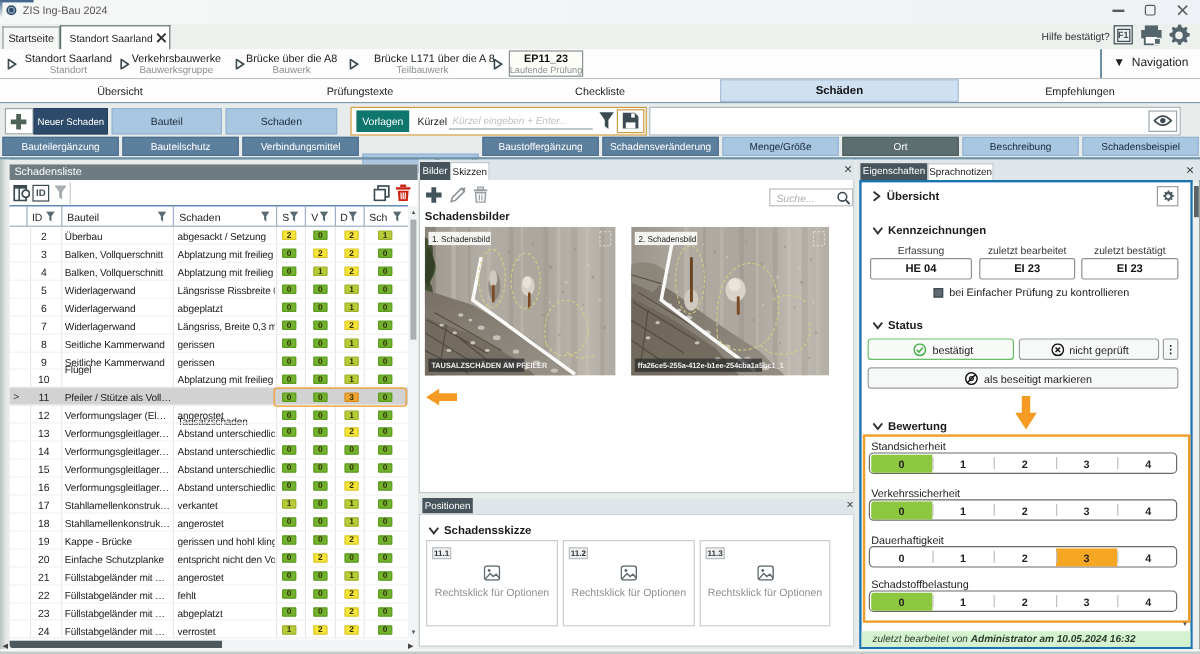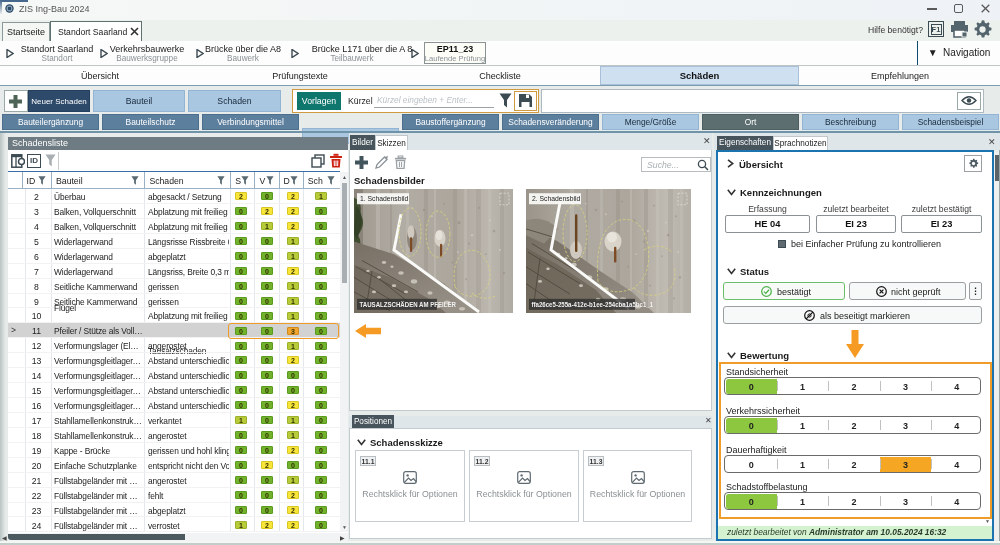--- a/index.html
+++ b/index.html
@@ -32,21 +32,21 @@
 <svg class="abs" style="left:981px;top:4px;" width="9" height="9" viewBox="0 0 9 9">
     <path d="M0.7 0.7 L8.3 8.3 M8.3 0.7 L0.7 8.3" stroke="#5a5a5a" stroke-width="1.3"></path>
   </svg>
 
 <div class="abs" style="left:2px;top:22px;width:48px;height:19px;background:#f4f7f4;border:1px solid #8a9a9a;border-bottom:none;font-size:9px;color:#222;text-align:center;line-height:19px;">Startseite</div>
 <div class="abs" style="left:50px;top:21px;width:92px;height:21px;background:#fff;border:1px solid #5f7070;border-bottom:none;font-size:8.6px;color:#222;line-height:20px;padding-left:7px;white-space:nowrap;">Standort Saarland</div>
 <svg class="abs" style="left:130px;top:27px;" width="9" height="9" viewBox="0 0 9 9">
     <path d="M1 1 L8 8 M8 1 L1 8" stroke="#333" stroke-width="1.6"></path>
   </svg>
 
-<div class="abs" style="left:868px;top:25px;font-size:8.6px;color:#333;">Hilfe benötigt?</div>
+<div class="abs" style="left:868px;top:25px;font-size:8.6px;color:#333;">Hilfe bestätigt?</div>
 <div class="abs" style="left:928px;top:21px;width:16px;height:16px;border:1px solid #3c4a52;">
     <div style="margin:1.5px;width:11px;height:11px;border:1px solid #3c4a52;font-size:7.5px;font-weight:bold;color:#3c4a52;text-align:center;line-height:10.5px;">F1</div>
   </div>
 
 <svg class="abs" style="left:950px;top:21px;" width="19" height="17" viewBox="0 0 19 17">
  <rect x="4" y="0" width="11" height="4" fill="#54646c"></rect>
  <rect x="1" y="4" width="17" height="7" fill="#54646c"></rect>
  <rect x="4" y="9" width="11" height="7" fill="#fff" stroke="#54646c" stroke-width="1.6"></rect>
  <rect x="12" y="11" width="5" height="5" fill="#54646c" stroke="#edf1ee"></rect>
 </svg>

